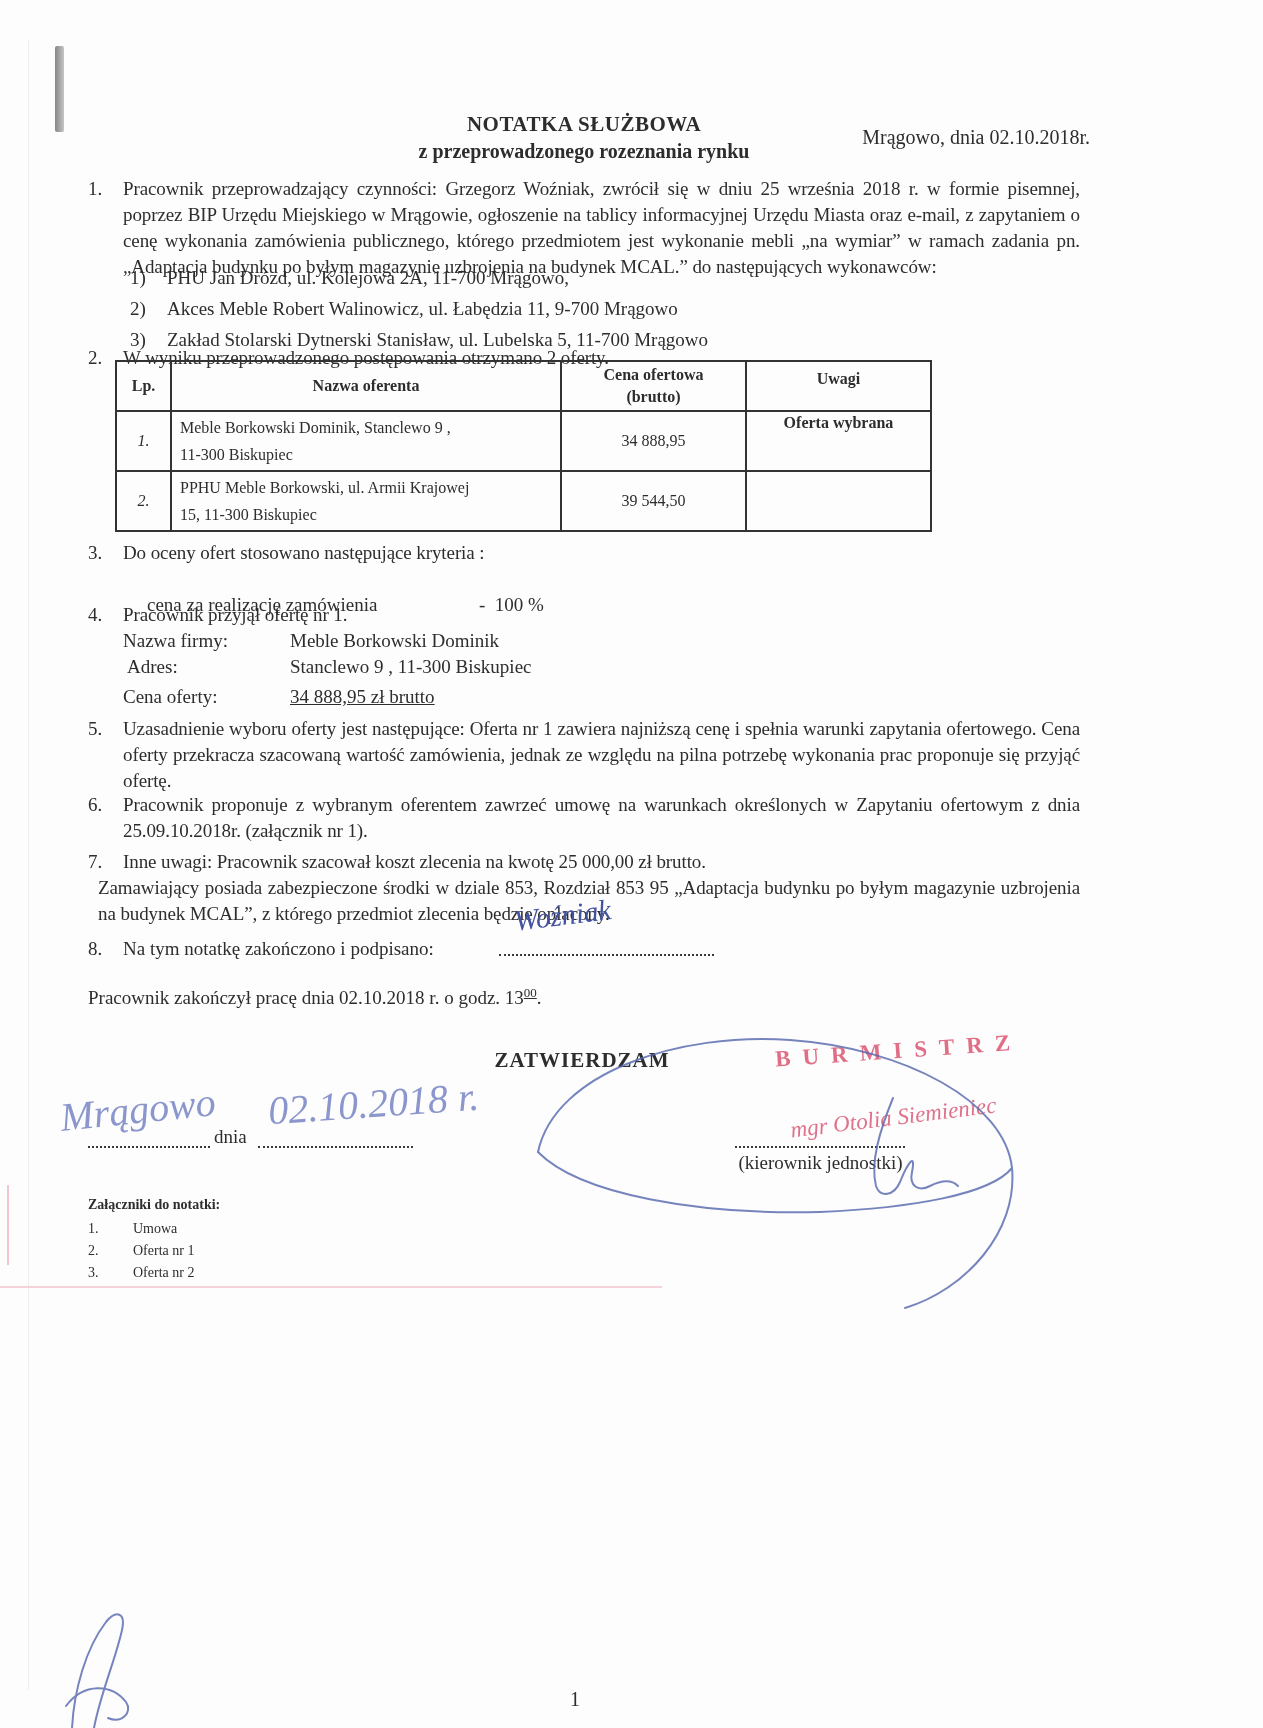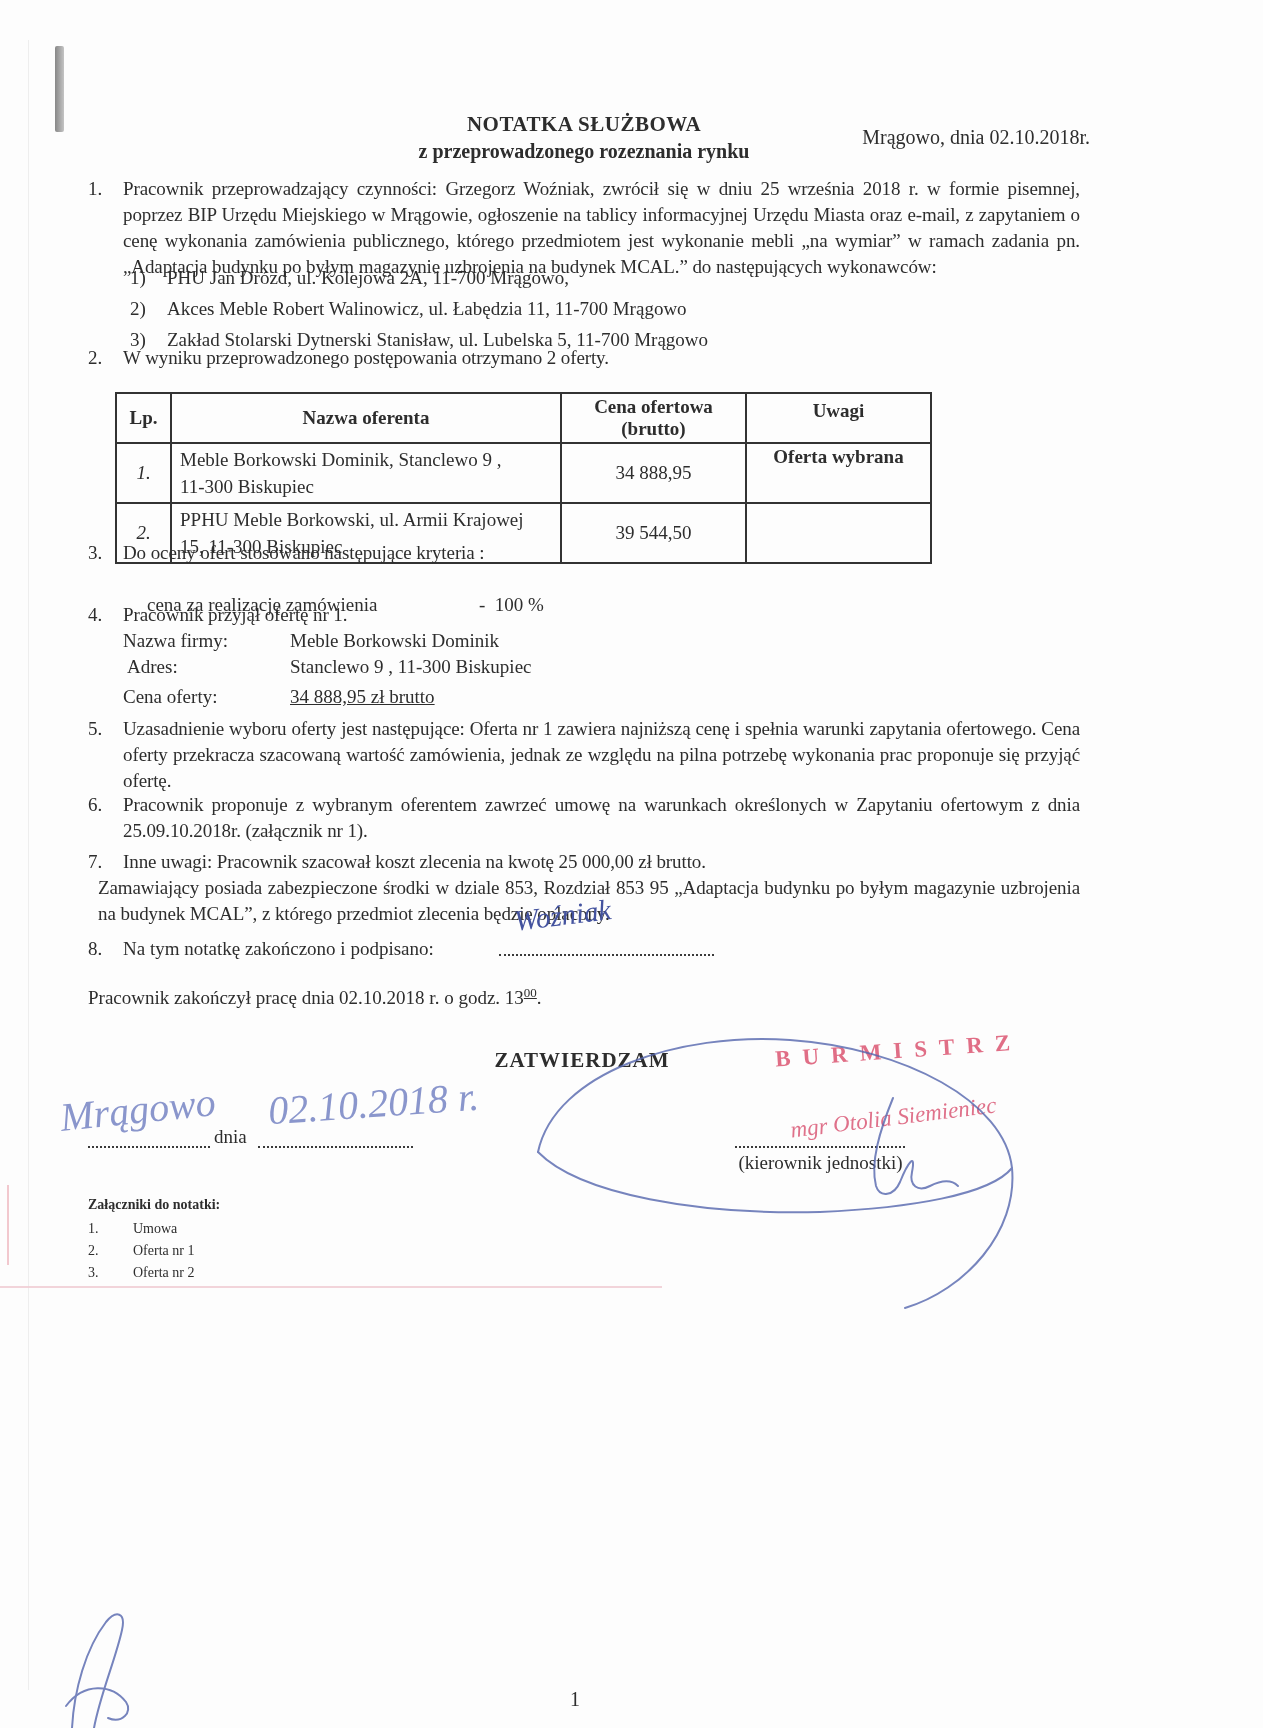--- a/index.html
+++ b/index.html
@@ -24,21 +24,21 @@
   .subtitle{left:88px;top:140px;width:992px;text-align:center;font-weight:bold;font-size:20px;}
 
   .sec{left:88px;width:992px;display:flex;font-size:19px;line-height:26px;}
   .sec .num{width:35px;flex:none;}
   .sec .txt{flex:1;text-align:justify;letter-spacing:-0.1px;}
 
   .vendors{left:130px;width:900px;font-size:19px;}
   .vendor-row{display:flex;line-height:31px;}
   .vendor-row .vnum{width:37px;flex:none;}
 
-  .offer-table{left:115px;top:392px;border-collapse:collapse;table-layout:fixed;font-size:19px;}
+  .offer-table{left:115px;top:360px;border-collapse:collapse;table-layout:fixed;font-size:16px;}
   .offer-table td,.offer-table th{border:2px solid #333;padding:2px 8px;}
   .offer-table th{font-weight:bold;text-align:center;line-height:22px;}
   .col-lp{width:55px;}.col-name{width:390px;}.col-price{width:185px;}.col-notes{width:185px;}
   .cell-lp{text-align:center;font-style:italic;}
   .cell-name{line-height:27px;padding-left:12px;}
   .cell-price{text-align:center;}
   .cell-notes{text-align:center;font-weight:bold;vertical-align:top;padding-top:5px;}
   .hrow{height:48px;}
   .trow1{height:56px;}
   .trow2{height:50px;}
@@ -101,21 +101,21 @@
     <div class="num">1.</div>
     <div class="txt">Pracownik przeprowadzający czynności: Grzegorz Woźniak, zwrócił się w dniu 25 września 2018 r. w formie pisemnej, poprzez BIP Urzędu Miejskiego w Mrągowie, ogłoszenie na tablicy informacyjnej Urzędu Miasta oraz e-mail, z zapytaniem o cenę wykonania zamówienia publicznego, którego przedmiotem jest wykonanie mebli „na wymiar” w ramach zadania pn. „Adaptacja budynku po byłym magazynie uzbrojenia na budynek MCAL.” do następujących wykonawców:</div>
   </div>
   <div class="abs vendors" style="top:262px">
     <div class="vendor-row">
       <span class="vnum">1)</span>
       <span>PHU Jan Drózd, ul. Kolejowa 2A, 11-700 Mrągowo,</span>
     </div>
     <div class="vendor-row">
       <span class="vnum">2)</span>
-      <span>Akces Meble Robert Walinowicz, ul. Łabędzia 11, 11-700 Mrągowo</span>
+      <span>Akces Meble Robert Walinowicz, ul. Łabędzia 11, 9-700 Mrągowo</span>
     </div>
     <div class="vendor-row">
       <span class="vnum">3)</span>
       <span>Zakład Stolarski Dytnerski Stanisław, ul. Lubelska 5, 11-700 Mrągowo</span>
     </div>
   </div>
 
   <div class="abs sec" style="top:345px">
     <div class="num">2.</div>
     <div class="txt" style="text-align:left">W wyniku przeprowadzonego postępowania otrzymano 2 oferty.</div>

